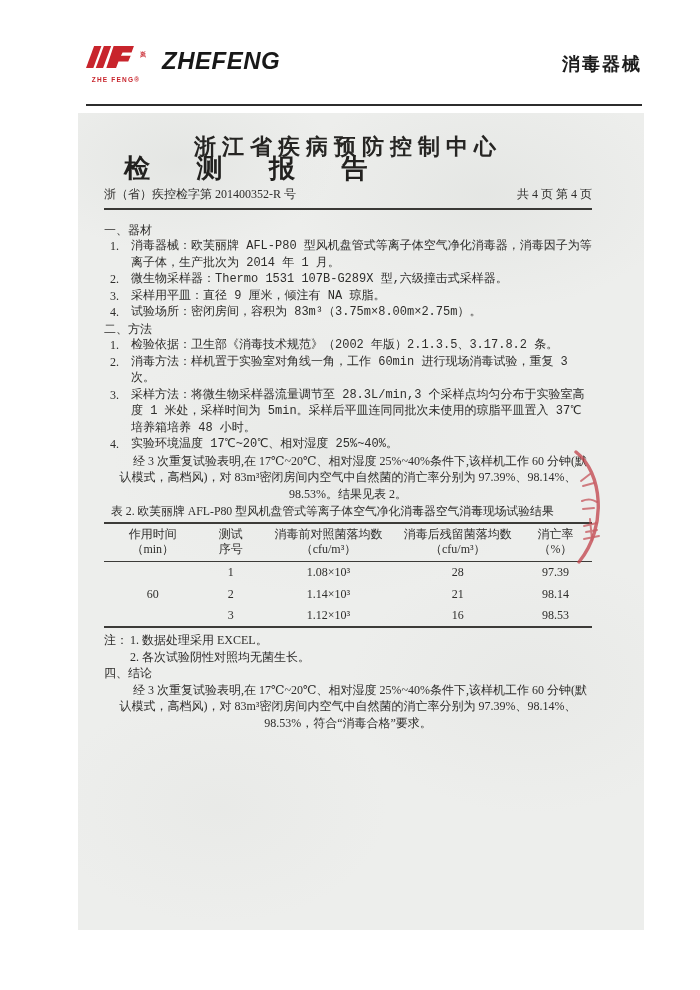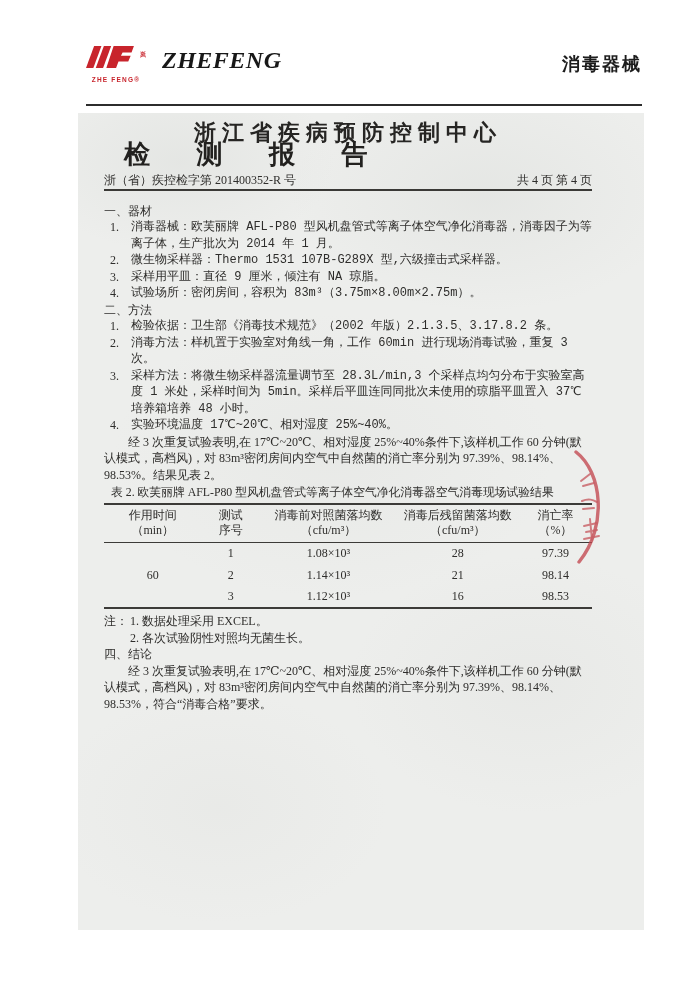--- a/index.html
+++ b/index.html
@@ -13,52 +13,52 @@
   
   .brand{position:absolute;left:86px;top:42px;width:556px;height:44px;
     display:flex;align-items:center;justify-content:space-between;}
   .brand-left{display:flex;align-items:flex-start;gap:12px;}
   .logo-box{display:flex;flex-direction:column;align-items:center;line-height:1;}
   .logo-row{display:flex;align-items:flex-start;gap:2px;}
   .logo-vert{font-size:6px;color:#c8242c;writing-mode:vertical-rl;letter-spacing:1px;
     font-family:"Liberation Sans",sans-serif;margin-top:1px;}
   .logo-caption{font-size:6.5px;font-weight:bold;color:#c8242c;letter-spacing:1.2px;
     font-family:"Liberation Sans",sans-serif;margin-top:1px;}
-  .wordmark{font-family:Liberation Serif, serif;
+  .wordmark{font-family:Liberation Sans, sans-serif;
     font-weight:900;font-style:italic;font-size:24px;color:#181818;letter-spacing:.5px;
     margin-left:4px;margin-top:2px;}
   .company-cn{font-size:18px;font-weight:bold;color:#1c1c1c;letter-spacing:2px;}
   .head-rule{position:absolute;left:86px;top:104px;width:556px;height:2px;background:#2c2c2c;}
 
   
   .scan{position:absolute;left:78px;top:113px;width:566px;height:817px;
     background:#edeeec;
     background-image:
       radial-gradient(ellipse 240px 140px at 18% 6%, rgba(176,182,176,.14), transparent 65%),
       radial-gradient(ellipse 300px 180px at 72% 10%, rgba(170,176,170,.12), transparent 65%),
       radial-gradient(ellipse 340px 220px at 45% 42%, rgba(198,201,196,.12), transparent 65%),
       radial-gradient(ellipse 280px 200px at 80% 70%, rgba(188,191,186,.10), transparent 65%),
       radial-gradient(ellipse 260px 180px at 25% 85%, rgba(196,198,193,.10), transparent 65%);
   }
-  .sheet{position:relative;padding:10px 52px 0 26px;font-size:12px;line-height:16.5px;}
+  .sheet{position:relative;padding:10px 52px 0 26px;font-size:12px;line-height:16.5px;margin-top:14px;}
 
   .org-title{text-align:center;font-size:22px;letter-spacing:6px;font-weight:600;
     color:#262523;margin-top:2px;}
   .report-title{text-align:left;font-size:26px;font-weight:bold;letter-spacing:20px;
     padding-left:20px;color:#22211f;margin-top:5px;}
   .docno-row{display:flex;justify-content:space-between;align-items:baseline;
-    font-size:12px;margin-top:9px;border-bottom:2px solid #3a3936;}
+    font-size:12px;margin-top:9px;padding-bottom:5px;border-bottom:2px solid #3a3936;}
   .subject{text-align:center;font-size:12.5px;margin-top:13px;letter-spacing:1px;}
 
   .bodytext{margin-top:12px;}
   .sec-heading{margin-top:0;}
   .item{display:flex;margin-left:6px;}
   .item .num{flex:none;width:21px;}
   .item .txt{flex:1;font-family:Liberation Mono, monospace;}
-  .para{text-indent:2em;}
+  .para{text-indent:2em;text-align:center;}
   .flush{text-indent:0;}
 
   .tbl-caption{padding-left:7px;font-size:11.8px;margin-top:1px;}
   table.dtable{width:100%;border-collapse:collapse;margin-top:2px;
     border-top:2px solid #3c3b38;border-bottom:2px solid #3c3b38;}
   table.dtable th{font-weight:normal;border-bottom:1.5px solid #3c3b38;
     padding:3px 0 4px 0;text-align:center;font-size:12px;line-height:15px;}
   table.dtable td{text-align:center;padding:2.5px 0;font-size:12px;}
   .col-time{width:20%;} .col-no{width:12%;} .col-before{width:28%;}
   .col-after{width:25%;} .col-rate{width:15%;}

